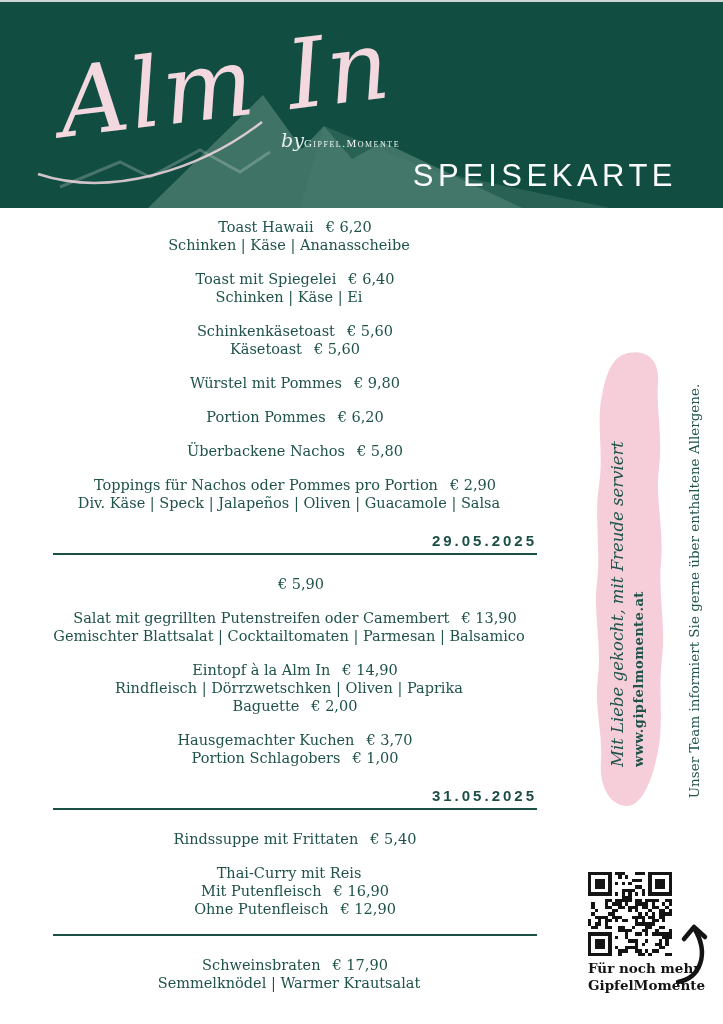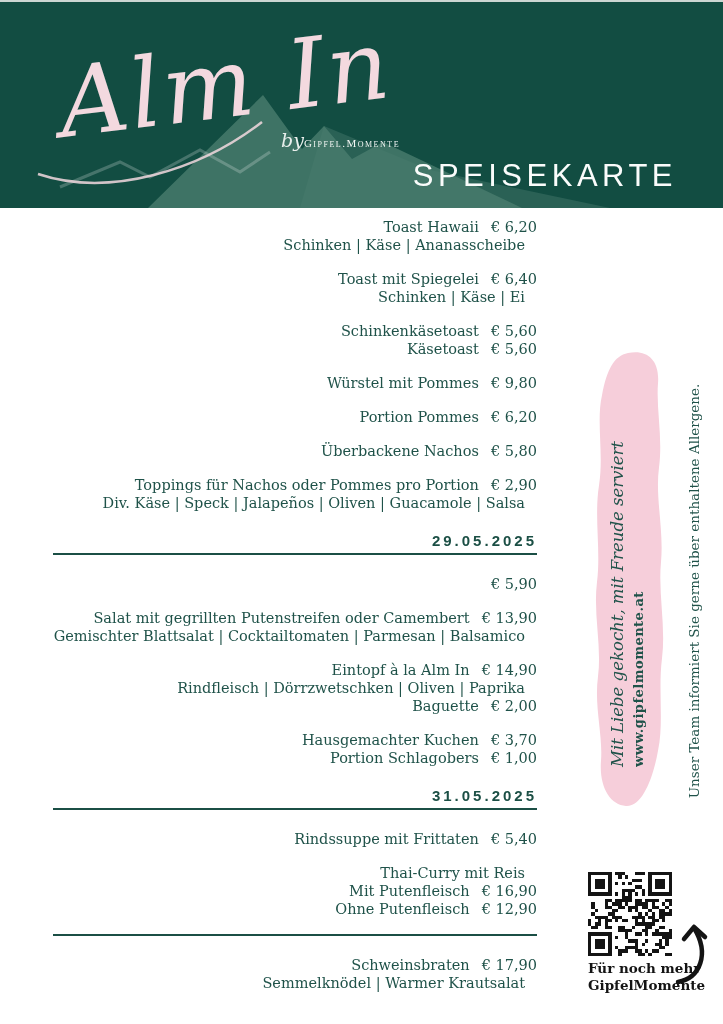--- a/index.html
+++ b/index.html
@@ -33,21 +33,21 @@
   .menu-title {
     position:absolute; right:46px; bottom:14px;
     font-family:"Liberation Sans", sans-serif; font-weight:300;
     font-size:31px; letter-spacing:4.5px; color:#FAFCFB; white-space:nowrap;
   }
 
   
   main { position:absolute; left:53px; top:218px; width:484px; }
   .menu-item { margin-bottom:16px; }
   .menu-row {
-    display:flex; justify-content:flex-end; align-items:baseline;
+    display:flex; justify-content:center; align-items:baseline;
     font-size:14.5px; line-height:18px; white-space:nowrap;
   }
   .row-left { overflow:visible; }
   .row-price { margin-left:12px; }
   .date-heading {
     font-family:"Liberation Sans", sans-serif; font-weight:bold;
     font-size:15px; letter-spacing:3px; color:#1B4F45;
     margin-top:20px; line-height:18px;text-align:right;
   }
   .rule { border-bottom:2.5px solid #1B4F45; margin:3px 0 20px 0; }

